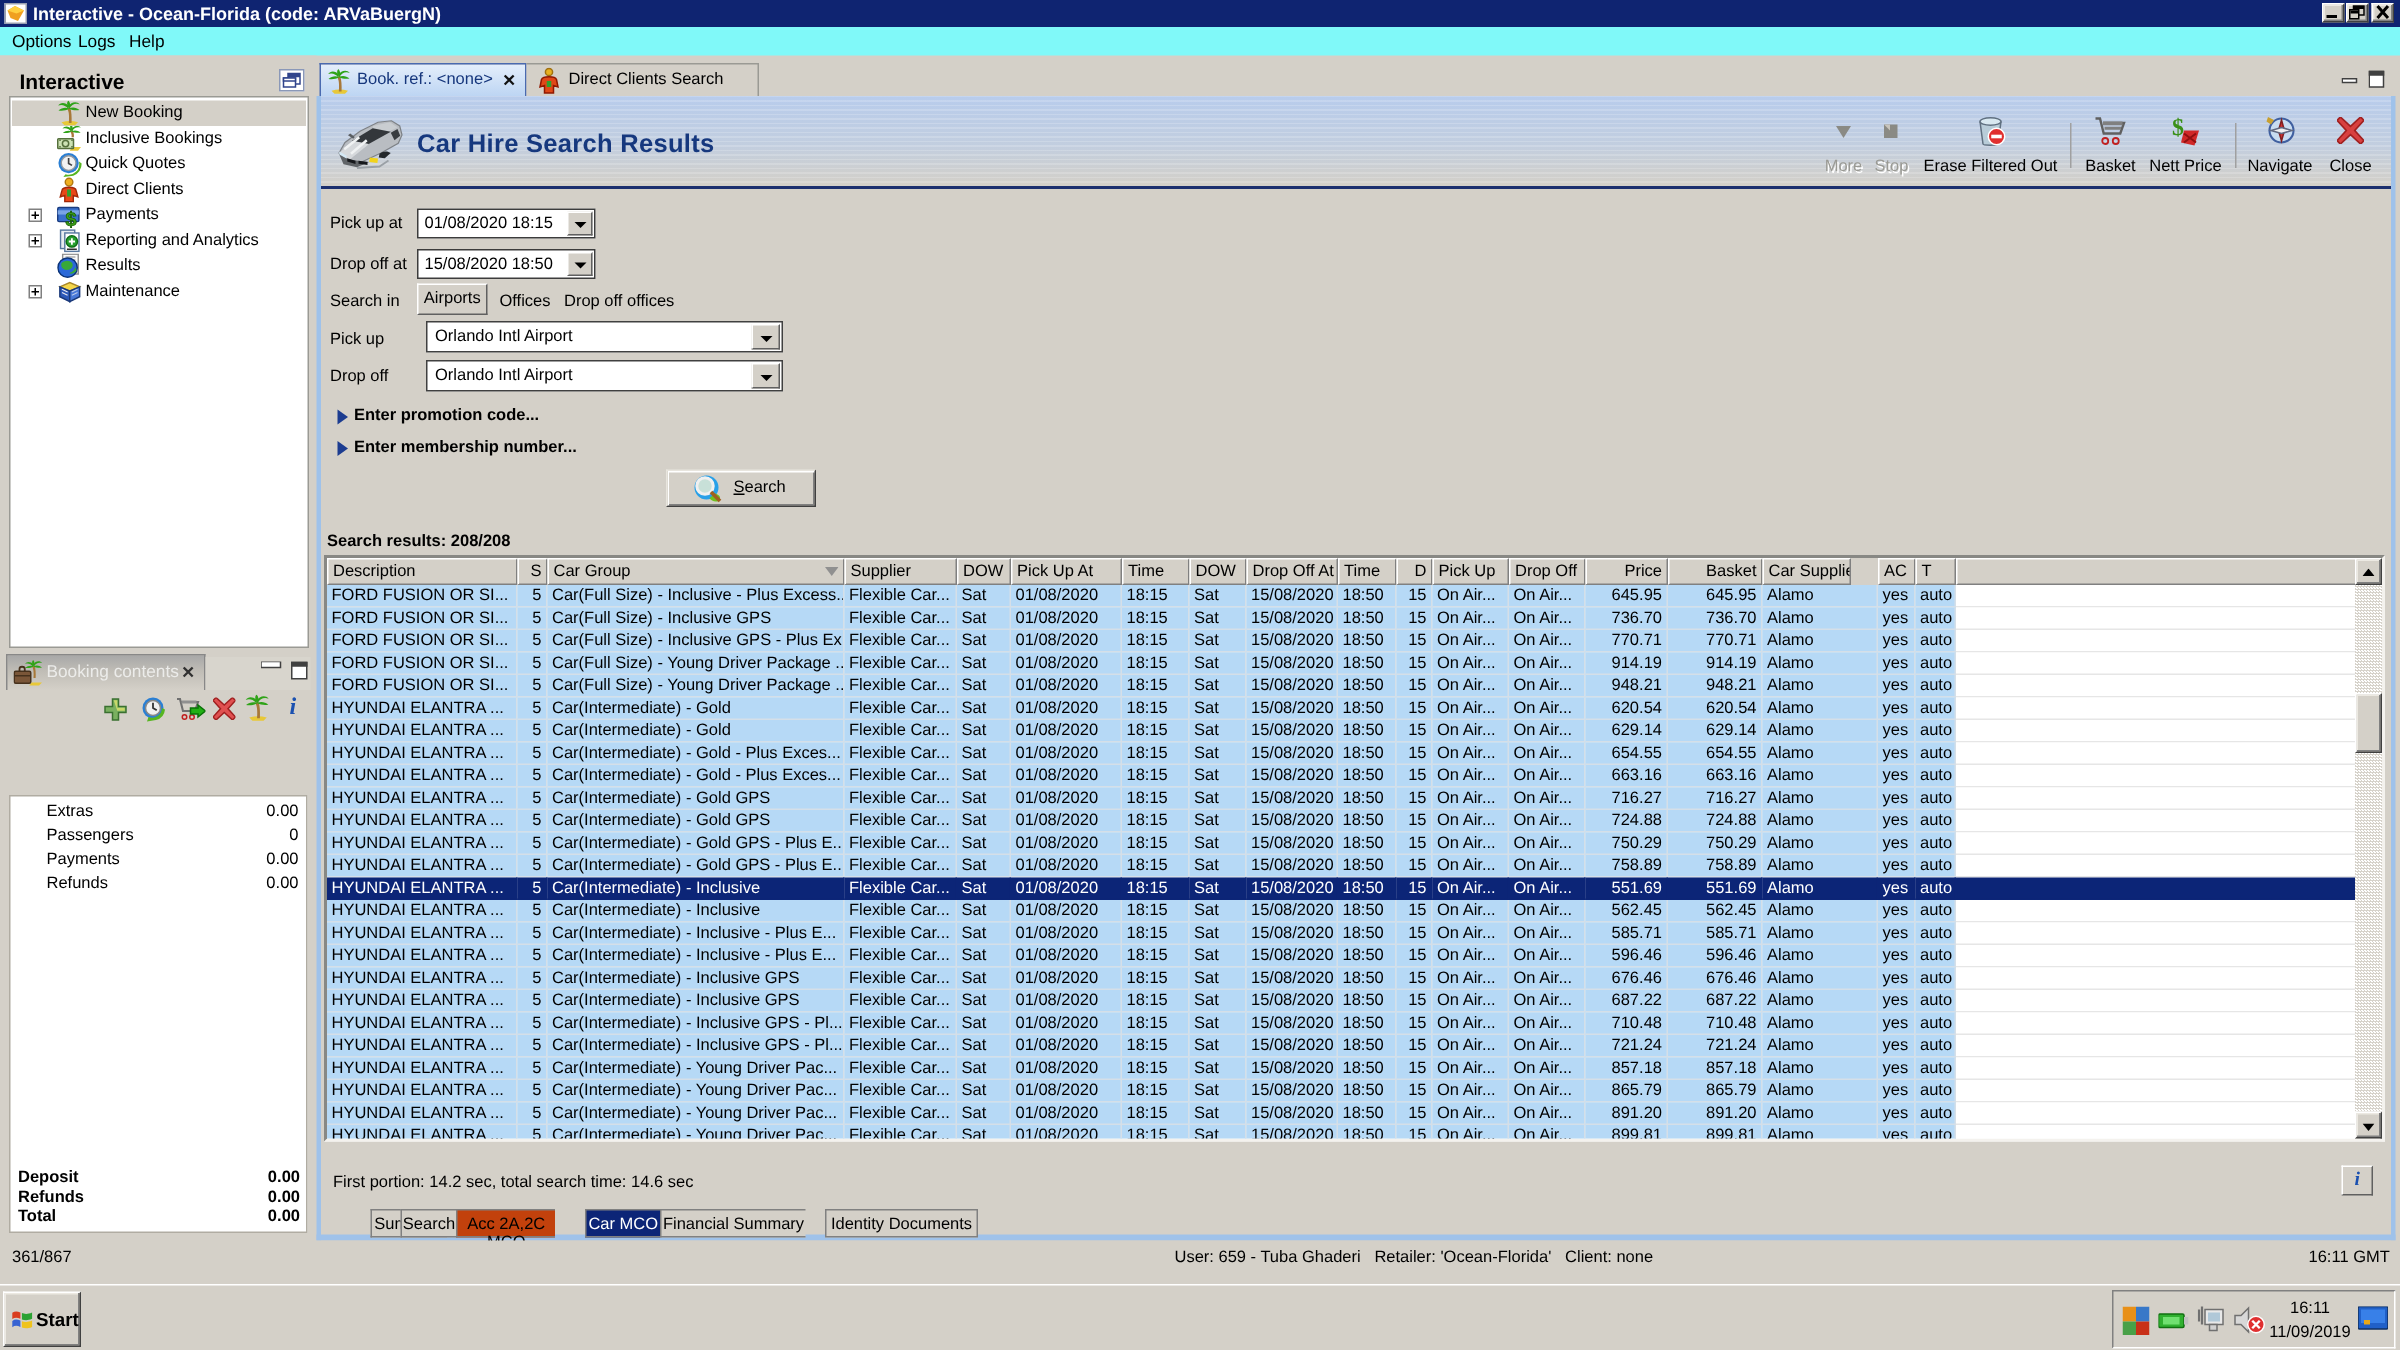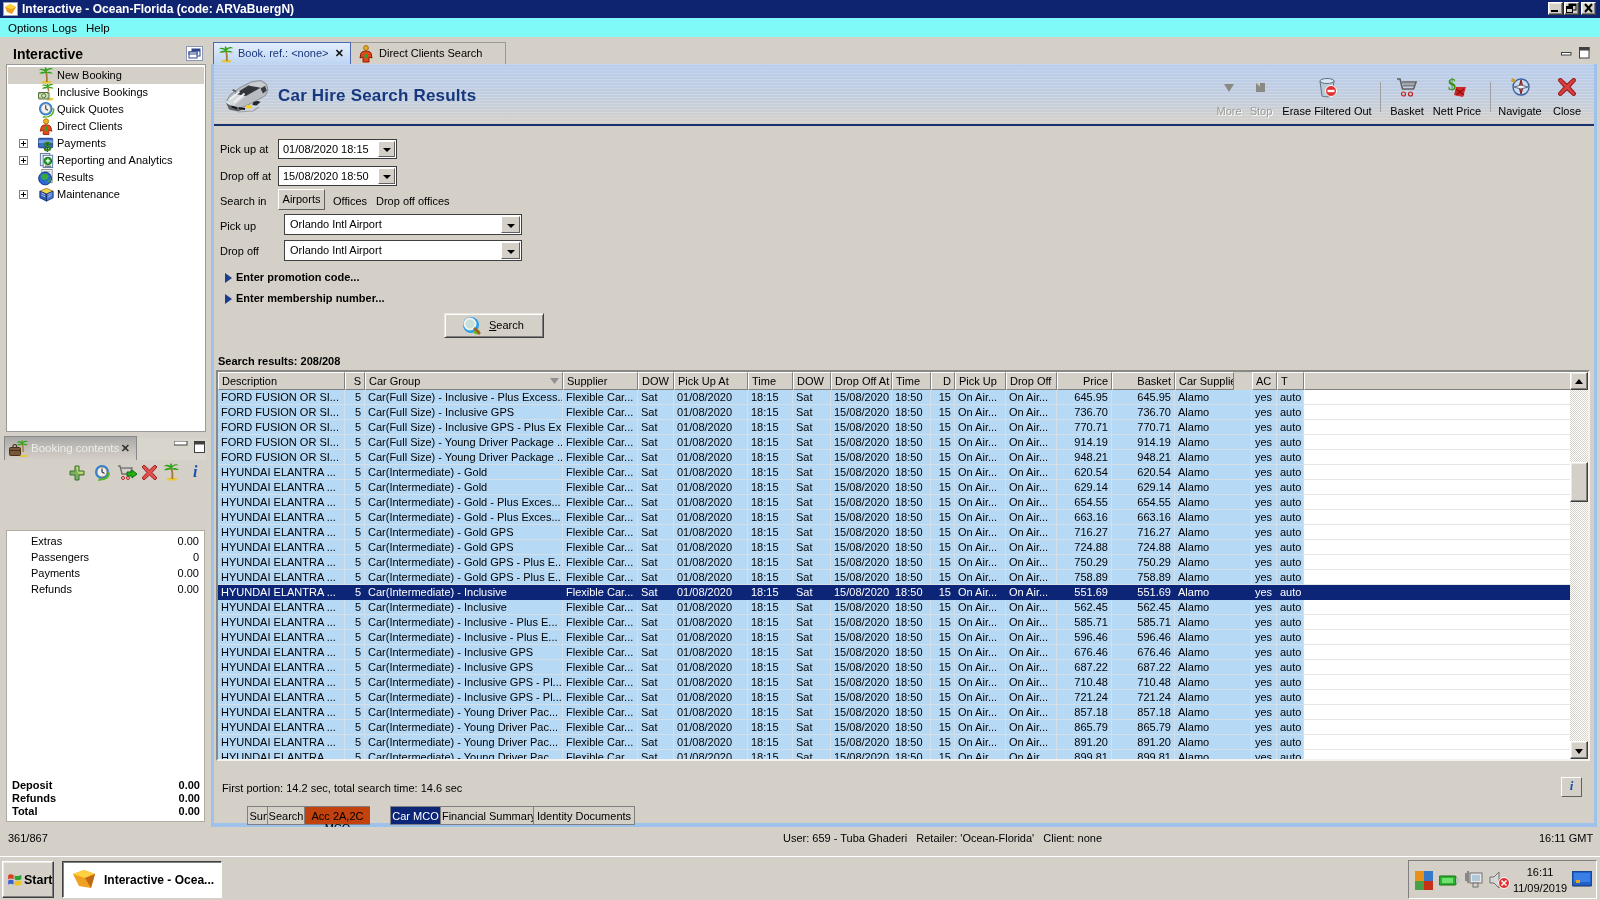--- a/index.html
+++ b/index.html
@@ -1059,48 +1059,40 @@
     </div>
 
     <div id="statusline">First portion: 14.2 sec, total search time: 14.6 sec</div>
     <div id="ibtn">i</div>
     <div id="btabs">
         <div class="btab" style="left:15px;width:51px;margin-left:16px;">Summary</div>
         <div class="btab" style="left:51px;width:37px;">Search</div>
         <div class="btab" style="left:88px;width:66px;background:#c2410c;">Acc 2A,2C MCO</div>
         <div class="btab" style="left:174px;width:50px;background:#0c2577;color:#fff;">Car MCO</div>
         <div class="btab" style="left:224px;width:97px;">Financial Summary</div>
-        <div class="btab" style="left:317px;width:102px;">Identity Documents</div>
+        <div class="btab" style="left:334px;width:102px;">Identity Documents</div>
       </div>
   </div>
 </div>
 
 <div id="statusbar">
   <span style="position:absolute;left:8px;top:5px;">361/867</span>
   <span style="position:absolute;left:783px;top:5px;">User: 659 - Tuba Ghaderi&nbsp;&nbsp;&nbsp;Retailer: 'Ocean-Florida'&nbsp;&nbsp;&nbsp;Client: none</span>
   <span style="position:absolute;left:1539px;top:5px;">16:11 GMT</span>
 </div>
 
 <div id="taskbar">
   <div id="startbtn">
     <svg style="position:absolute;left:3px;top:9px;" width="18" height="17" viewBox="0 0 18 17">
       <path d="M2.2 4.2 C3.8 3 5.4 3 7.6 4 L7.6 8.2 C5.4 7.2 3.8 7.2 2.2 8.4 Z" fill="#d93c1e"></path>
       <path d="M8.6 4.4 C10.6 5.2 12.6 5.2 15.4 4 L15.4 8.2 C12.6 9.4 10.6 9.4 8.6 8.6 Z" fill="#2ba233"></path>
       <path d="M2.2 9.6 C3.8 8.4 5.4 8.4 7.6 9.4 L7.6 13.6 C5.4 12.6 3.8 12.6 2.2 13.8 Z" fill="#3763d2"></path>
       <path d="M8.6 9.8 C10.6 10.6 12.6 10.6 15.4 9.4 L15.4 13.6 C12.6 14.8 10.6 14.8 8.6 14 Z" fill="#efc31d"></path>
     </svg>
     <b>Start</b>
-  </div>
-  <div id="taskbtn">
-    <svg style="position:absolute;left:8px;top:6px;" width="26" height="24" viewBox="0 0 26 24">
-        <path d="M2 6 L13 2 L24 6 L20 20 L8 18 Z" fill="#f0a020"></path>
-        <path d="M2 6 L13 2 L24 6 L14 10 Z" fill="#ffd040"></path>
-        <path d="M14 10 L24 6 L20 20 Z" fill="#c06818"></path>
-      </svg>
-    <b>Interactive - Ocea...</b>
   </div>
   <div id="tray">
     <svg style="position:absolute;left:6px;top:10px;" width="18" height="19" viewBox="0 0 18 19">
         <rect x="0" y="0" width="9" height="10" fill="#e89018"></rect>
         <rect x="9" y="0" width="9" height="10" fill="#3878c8"></rect>
         <rect x="0" y="10" width="9" height="9" fill="#48a048"></rect>
         <rect x="9" y="10" width="9" height="9" fill="#c83018"></rect>
       </svg>
     <svg style="position:absolute;left:30px;top:13px;" width="20" height="14" viewBox="0 0 20 14">
         <rect x="0" y="2" width="17" height="9" rx="1" fill="#30b030" stroke="#107010"></rect>

